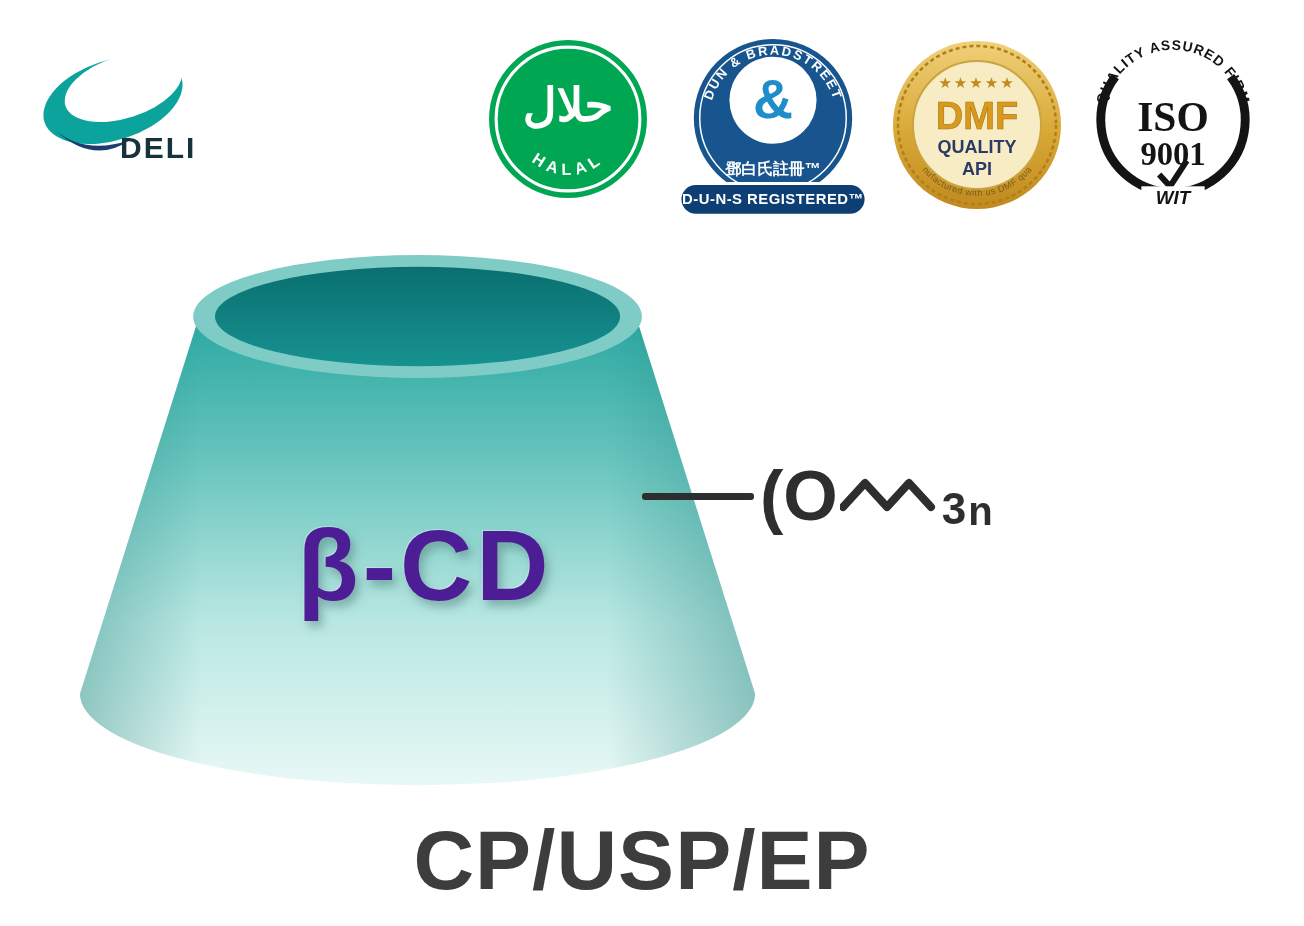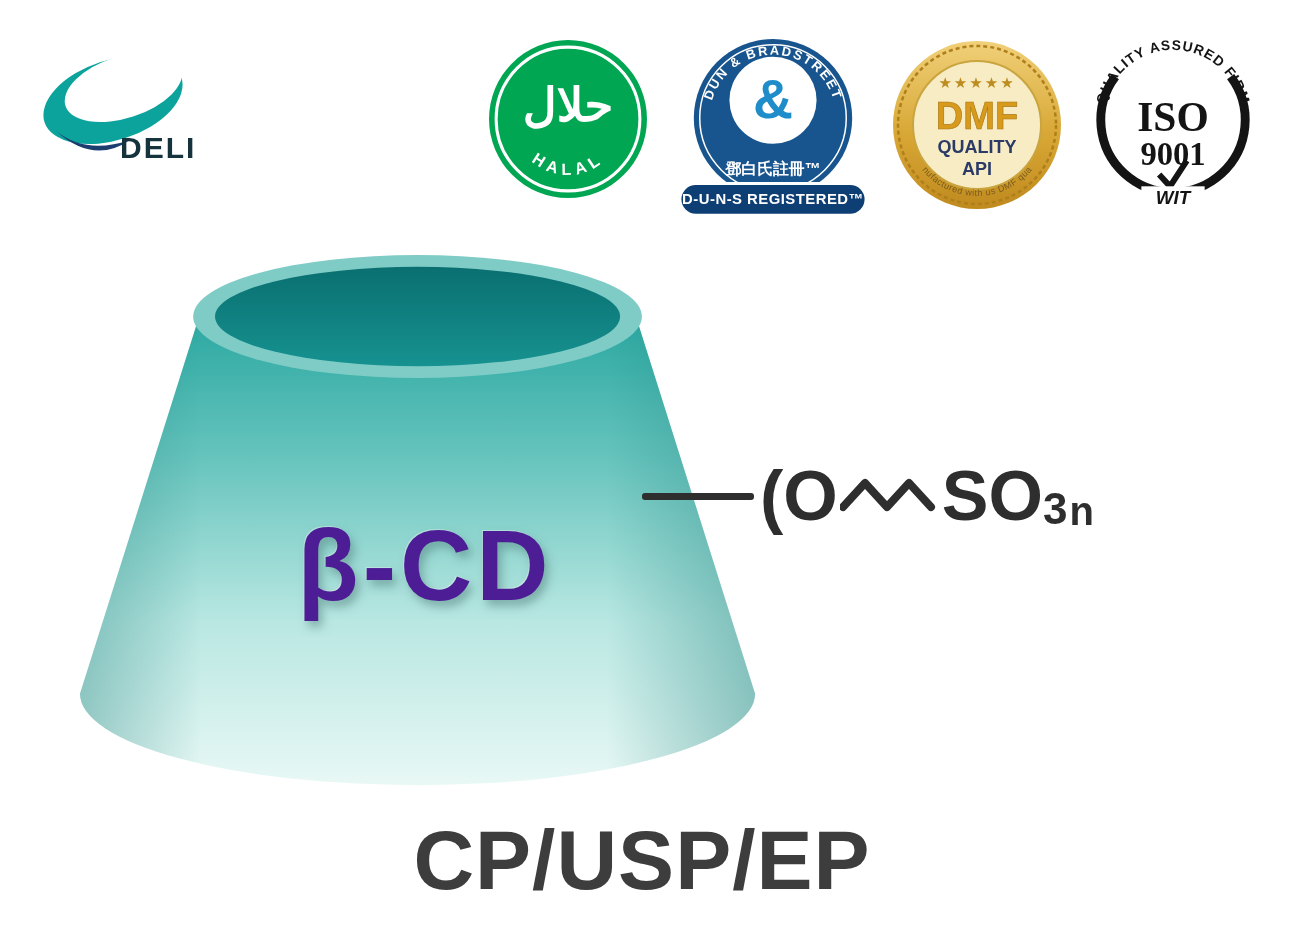--- a/index.html
+++ b/index.html
@@ -146,20 +146,19 @@
   </svg>
 
   <div class="abs cone-label">β-CD</div>
 
   <div class="abs formula">
     <div class="bond-line"></div>
     <span>(O</span>
     <svg class="zigzag" width="100" height="48" viewBox="0 0 100 48">
       <polyline points="3,37 25,13 47,37 69,13 91,37" fill="none" stroke="#2e2e2e" stroke-width="8" stroke-linecap="round" stroke-linejoin="round"></polyline>
     </svg>
-    <span>SO</span>
     <span class="f-sub">3</span>
     <span class="f-sub f-n">n</span>
   </div>
 
   <div class="abs footer">CP/USP/EP</div>
 
 </div>
 
 </body></html>

